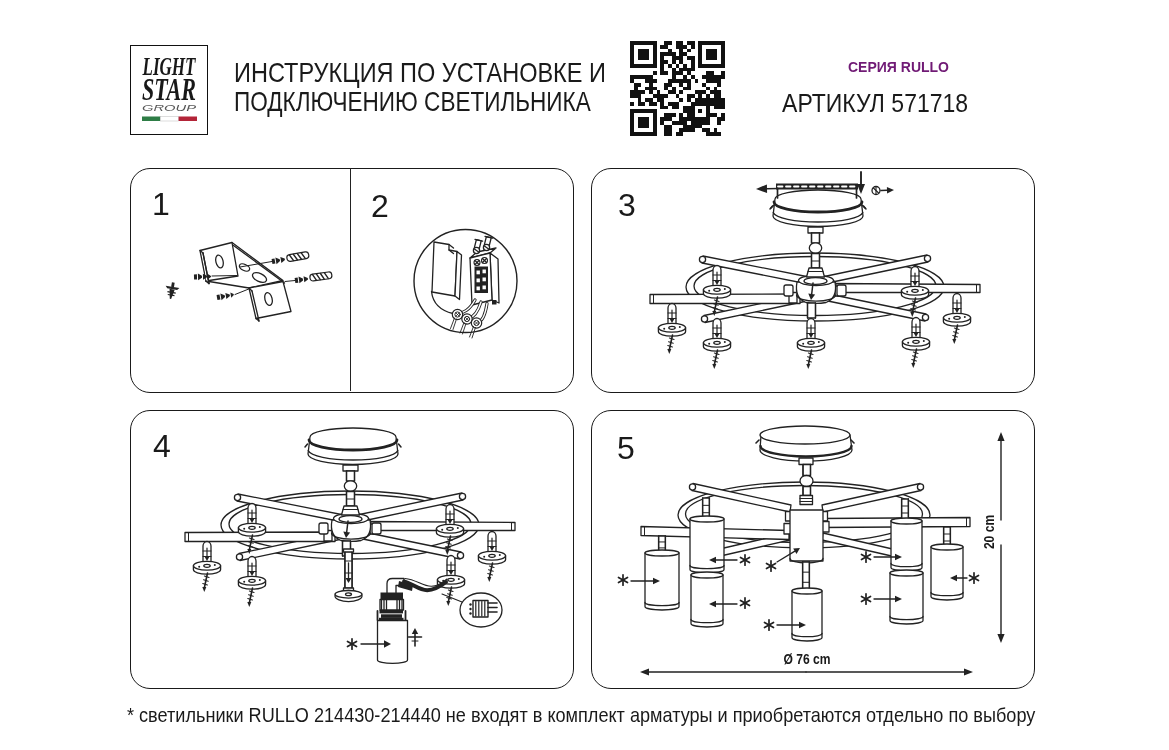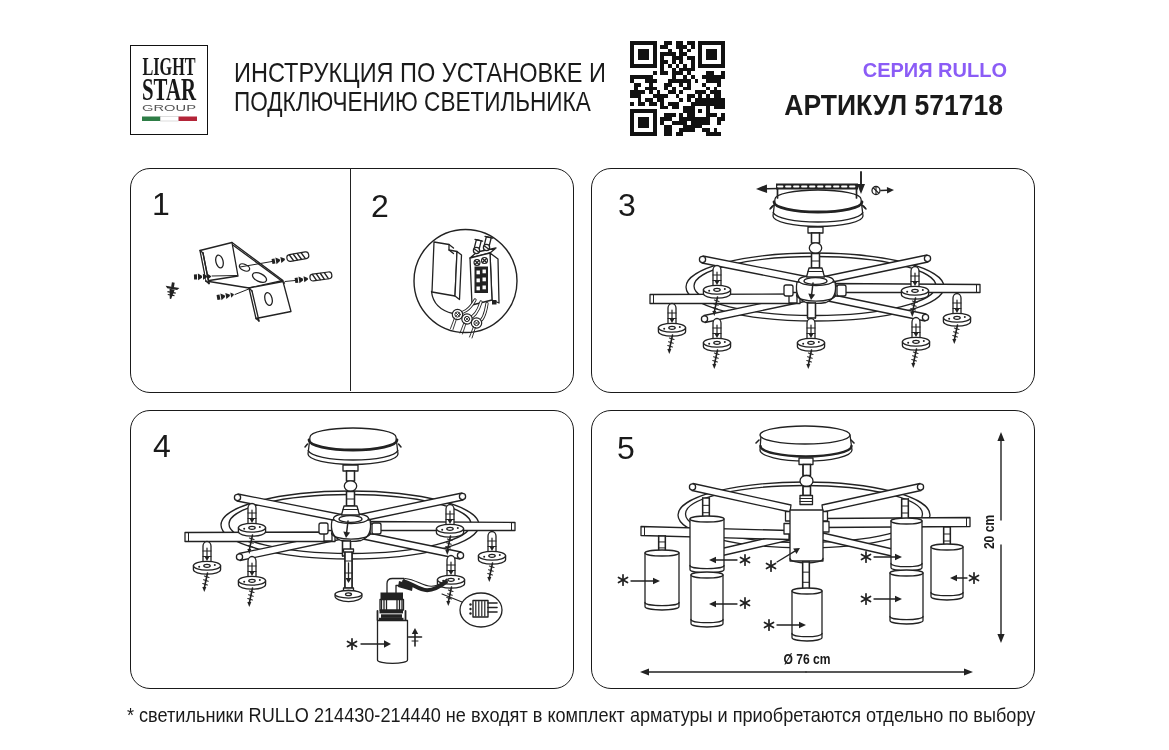--- a/index.html
+++ b/index.html
@@ -1,21 +1,21 @@
 <!DOCTYPE html>
 <html><head><meta charset="utf-8">
 <style>
   html,body{margin:0;padding:0;background:#fff;}
   body{width:1169px;height:750px;position:relative;font-family:"Liberation Sans",sans-serif;overflow:hidden;}
   .box{position:absolute;border:1.6px solid #1a1a1a;border-radius:20px;}
   .num{position:absolute;font-size:32px;color:#1a1a1a;}
 </style></head>
 <body>
 
-  <div style="position:absolute;left:130px;top:45px;width:76px;height:88px;border:1.8px solid #111;">
+  <div style="position:absolute;left:130px;top:45px;width:76px;height:88px;border:1.8px solid #111;font-style:italic;">
     <svg width="76" height="88" viewBox="0 0 76 88">
       <text x="38" y="29" text-anchor="middle" font-family="Liberation Serif,serif" font-weight="bold" font-size="25" textLength="53" lengthAdjust="spacingAndGlyphs" fill="#181818">LIGHT</text>
       <text x="38" y="54" text-anchor="middle" font-family="Liberation Serif,serif" font-weight="bold" font-size="31" textLength="54" lengthAdjust="spacingAndGlyphs" fill="#181818">STAR</text>
       <text x="38" y="65" text-anchor="middle" font-family="Liberation Sans,sans-serif" font-size="9" textLength="54" lengthAdjust="spacingAndGlyphs" fill="#555">GROUP</text>
       <rect x="11" y="70.5" width="18.3" height="4.5" fill="#2e7d46"></rect>
       <rect x="29.3" y="70.5" width="18.3" height="4.5" fill="#fff" stroke="#bbb" stroke-width="0.5"></rect>
       <rect x="47.6" y="70.5" width="18.4" height="4.5" fill="#b32438"></rect>
     </svg>
   </div>
 
@@ -176,22 +176,22 @@
       <rect x="34.0" y="86.9" width="7.6" height="3.8"></rect>
       <rect x="49.1" y="86.9" width="15.1" height="3.8"></rect>
       <rect x="71.8" y="86.9" width="7.6" height="3.8"></rect>
       <rect x="83.2" y="86.9" width="3.8" height="3.8"></rect>
       <rect x="0.0" y="90.7" width="26.5" height="3.8"></rect>
       <rect x="34.0" y="90.7" width="7.6" height="3.8"></rect>
       <rect x="45.4" y="90.7" width="7.6" height="3.8"></rect>
       <rect x="75.6" y="90.7" width="15.1" height="3.8"></rect>
     </g>
   </svg>
-  <div style="position:absolute;left:790px;top:59px;width:217px;text-align:right;font-weight:bold;font-size:20px;color:#8b5cf6;">СЕРИЯ RULLO</div>
-  <div style="position:absolute;left:770px;top:88px;width:245px;text-align:center;font-weight:bold;font-size:30px;color:#1a1a1a;"><span style="display:inline-block;transform:scaleX(0.885);transform-origin:50% 0;white-space:nowrap;">АРТИКУЛ 571718</span></div>
+  <div style="position:absolute;left:790px;top:59px;width:217px;text-align:center;font-weight:bold;font-size:14px;color:#701a75;">СЕРИЯ RULLO</div>
+  <div style="position:absolute;left:770px;top:88px;width:245px;font-weight:normal;font-size:26px;color:#1a1a1a;"><span style="display:inline-block;transform:scaleX(0.885);transform-origin:50% 0;white-space:nowrap;">АРТИКУЛ 571718</span></div>
 
   <div class="box" style="left:130px;top:168px;width:442px;height:223px;"></div>
   <div style="position:absolute;left:349.5px;top:168px;width:1.4px;height:223px;background:#222;"></div>
   <div class="box" style="left:591px;top:168px;width:442px;height:223px;"></div>
   <div class="box" style="left:130px;top:410px;width:442px;height:277px;"></div>
   <div class="box" style="left:591px;top:410px;width:442px;height:277px;"></div>
   <div class="num" style="left:152px;top:186px;">1</div>
   <div class="num" style="left:371px;top:188px;">2</div>
   <div class="num" style="left:618px;top:187px;">3</div>
   <div class="num" style="left:153px;top:428px;">4</div>

